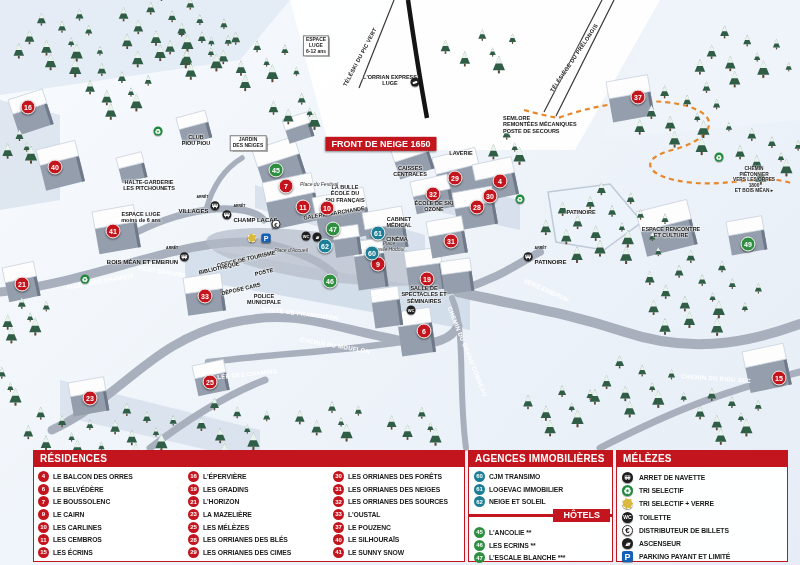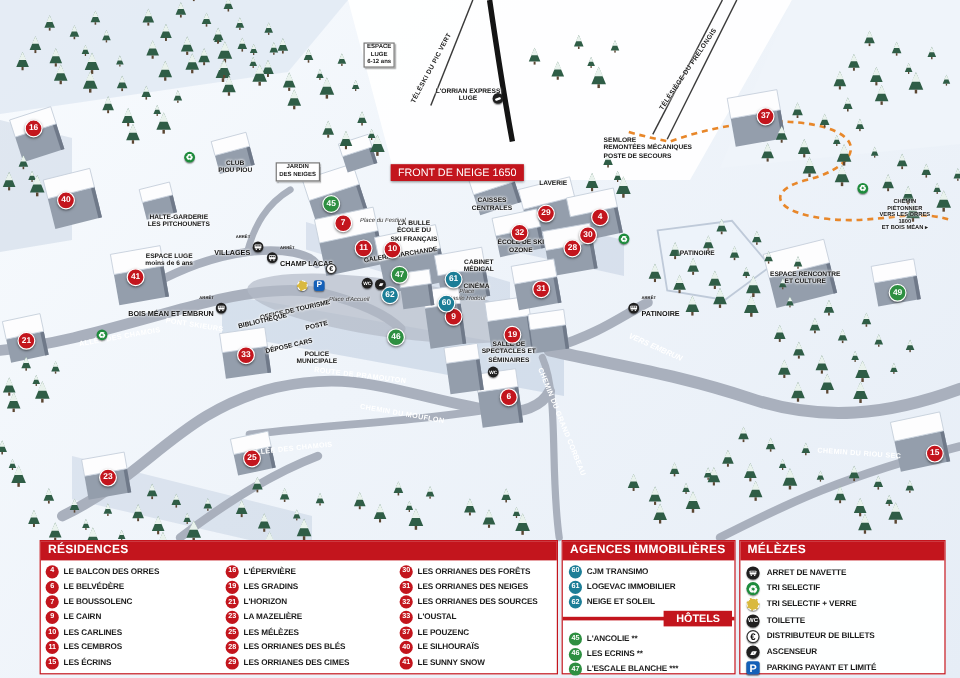--- a/index.html
+++ b/index.html
@@ -13,21 +13,21 @@
   .poi{font-size:5.5px;font-weight:bold;color:#141414;text-shadow:0 0 2px #fff,0 0 2px #fff,0 0 3px #fff;}
   .poi-left{text-align:left;}
   .poibox{font-size:5px;font-weight:bold;color:#222;background:#fff;border:0.5px solid #777;
           padding:1px 2px;box-shadow:1px 1px 1px rgba(0,0,0,.35);}
   .road{font-size:6px;font-weight:bold;color:#fff;letter-spacing:.3px;white-space:nowrap;}
   .dir{font-size:6.5px;font-weight:bold;font-style:italic;color:#fff;white-space:nowrap;}
   .place{font-size:5px;font-style:italic;color:#333;text-shadow:0 0 2px #fff,0 0 2px #fff;}
   .lift{font-size:5.5px;font-weight:bold;color:#222;letter-spacing:.3px;white-space:nowrap;
         text-shadow:0 0 2px #fff,0 0 2px #fff;}
   .tiny{font-size:4.8px;font-weight:bold;color:#222;text-shadow:0 0 2px #fff,0 0 2px #fff;}
-  .banner{font-size:9px;font-weight:normal;color:#fff;background:#c3151d;padding:2px 6px;
+  .banner{font-size:9px;font-weight:bold;color:#fff;background:#c3151d;padding:2px 6px;
           box-shadow:0 1px 2px rgba(0,0,0,.45);white-space:nowrap;text-align:center;}
 
   .marker{position:absolute;width:13px;height:13px;border-radius:50%;color:#fff;
     font-size:7px;font-weight:bold;display:flex;align-items:center;justify-content:center;
     border:1.5px solid #fff;box-shadow:0 1px 2px rgba(0,0,0,.5);box-sizing:content-box;
     transform:translate(-50%,-50%);}
 
   .stop{position:absolute;transform:translate(-50%,-50%);display:flex;align-items:center;gap:2px;}
   .stop .txt{line-height:1;}
   .stop .arret{display:block;font-size:3.5px;font-weight:bold;color:#111;text-shadow:0 0 1.5px #fff;}

